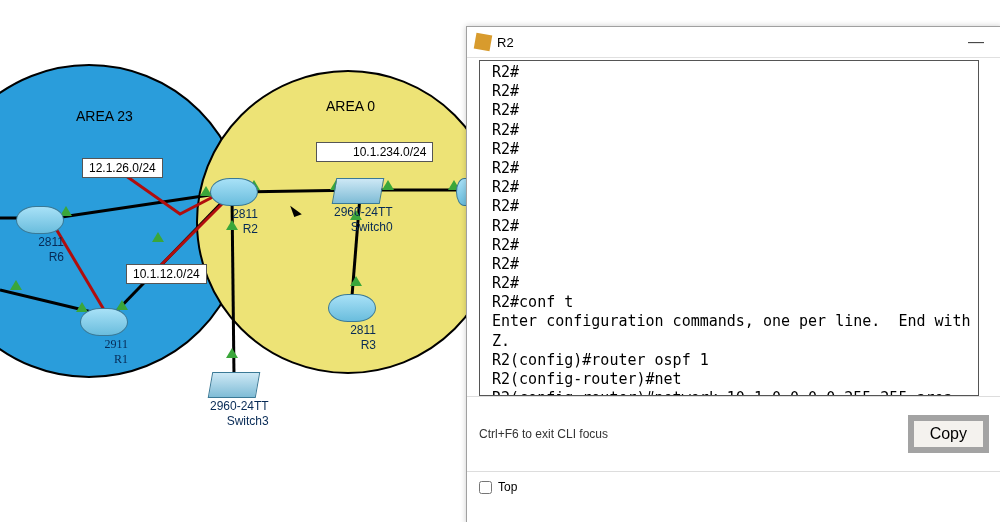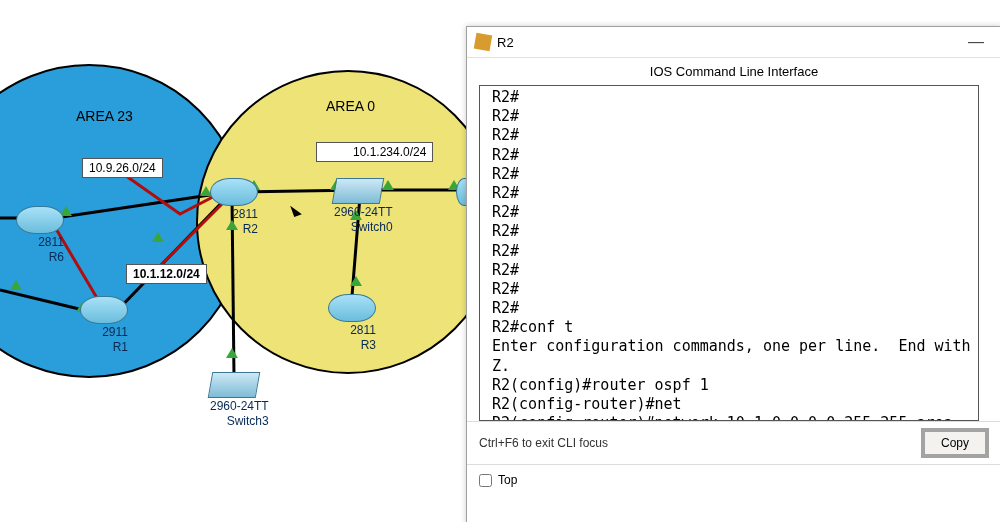--- a/index.html
+++ b/index.html
@@ -35,23 +35,23 @@
   .win{position:absolute;left:466px;top:26px;width:534px;height:496px;background:var(--window-bg);border:1px solid var(--window-border);box-shadow:0 0 6px rgba(0,0,0,.2);}
   .titlebar{height:30px;display:flex;align-items:center;padding:0 8px;border-bottom:1px solid #e0e0e0;font-size:13px;}
   .titlebar .app-icon{width:16px;height:16px;background:#d89b2d;margin-right:6px;transform:rotate(10deg);}
   .titlebar .spacer{flex:1;}
   .titlebar .sys-btn{width:34px;text-align:center;color:#444;font-size:16px;cursor:default;}
   .tabs{display:flex;gap:18px;padding:6px 14px 0 14px;font-size:13px;color:#333;}
   .tabs .tab{padding:4px 2px 6px 2px;border-bottom:2px solid transparent;}
   .tabs .tab.active{color:var(--tab-active);border-bottom:2px solid var(--tab-active);}
   .cli-header{font-size:13px;text-align:center;padding:6px 0 4px 0;}
   .cli-box{margin:2px 22px 0 12px;border:1px solid var(--cli-border);height:330px;overflow:hidden;font-family:ui-monospace,Consolas,Menlo,monospace;font-size:15px;line-height:1.28;white-space:pre;padding:2px 12px;background:#fff;}
-  .statusbar{display:flex;align-items:center;padding:6px 12px;font-size:12px;color:#333;border-top:1px solid #ddd;}
+  .statusbar{display:flex;align-items:center;padding:18px 12px;font-size:12px;color:#333;border-top:1px solid #ddd;}
   .statusbar .spacer{flex:1;}
-  .copy-btn{border:4px solid #a3a3a3;background:#f4f2ee;padding:4px 16px;font-size:12px;text-align:right;}
+  .copy-btn{border:6px solid #a3a3a3;background:#f4f2ee;padding:4px 16px;font-size:16px;text-align:right;}
   .bottom-bar{border-top:1px solid #ddd;padding:8px 12px;display:flex;align-items:center;gap:6px;font-size:12px;}
   .bottom-bar input[type=checkbox]{margin:0;}
 </style>
 </head>
 <body>
 
 <div class="stage">
 
   <div class="topology">
 
@@ -84,30 +84,30 @@
     <span class="tri" style="left:248px;top:180px;"></span>
     <span class="tri" style="left:330px;top:180px;"></span>
     <span class="tri" style="left:382px;top:180px;"></span>
     <span class="tri" style="left:448px;top:180px;"></span>
     <span class="tri" style="left:350px;top:210px;"></span>
     <span class="tri" style="left:350px;top:276px;"></span>
     <span class="tri" style="left:226px;top:220px;"></span>
     <span class="tri" style="left:226px;top:348px;"></span>
     <span class="tri" style="left:152px;top:232px;"></span>
 
-    <div class="net-label" style="left:82px;top:158px;">10.9.26.0/24</div>
-    <div class="net-label" style="left:126px;top:264px;font-weight:bold;">10.1.12.0/24</div>
+    <div class="net-label" style="left:82px;top:158px;">12.1.26.0/24</div>
+    <div class="net-label" style="left:126px;top:264px;">10.1.12.0/24</div>
     <div class="net-label" style="left:316px;top:142px;padding-left:36px;">10.1.234.0/24</div>
 
     <div class="device" style="left:16px;top:206px;">
       <div class="router-icon"></div>
       <div class="dev-label">2811</div>
       <div class="dev-label">R6</div>
     </div>
-    <div class="device" style="left:80px;top:296px;">
+    <div class="device" style="left:80px;top:308px;font-family:Liberation Serif, serif;">
       <div class="router-icon"></div>
       <div class="dev-label">2911</div>
       <div class="dev-label">R1</div>
     </div>
     <div class="device" style="left:210px;top:178px;">
       <div class="router-icon"></div>
       <div class="dev-label">2811</div>
       <div class="dev-label">R2</div>
     </div>
     <div class="device" style="left:334px;top:178px;">
@@ -134,21 +134,20 @@
 
   <div class="win">
     <div class="titlebar">
       <div class="app-icon"></div>
       <span>R2</span>
       <span class="spacer"></span>
       <span class="sys-btn">—</span>
     </div>
 
 
-    <div class="cli-header">IOS Command Line Interface</div>
 
     <div class="cli-box" id="cli-box">R2#
 R2#
 R2#
 R2#
 R2#
 R2#
 R2#
 R2#
 R2#

